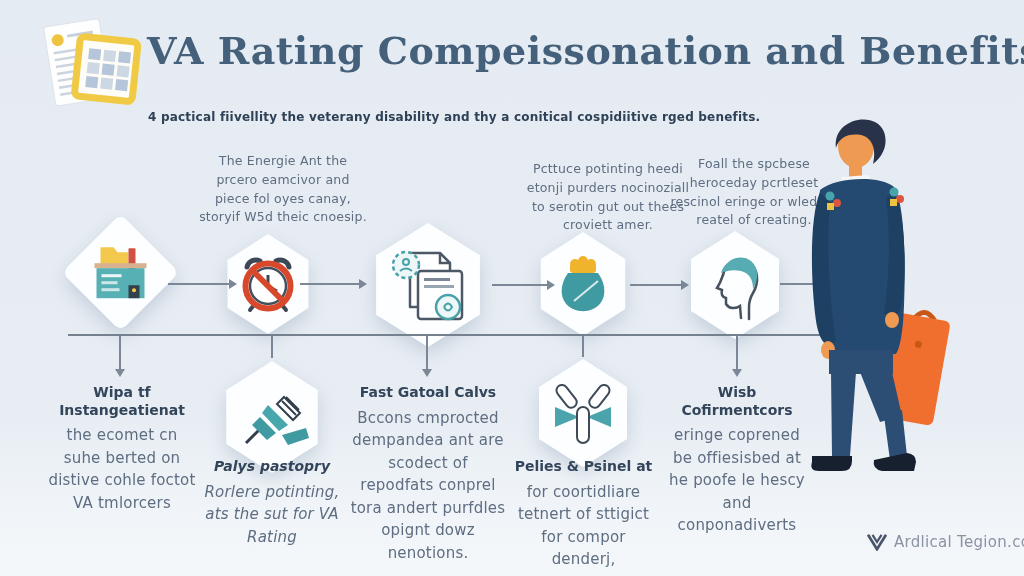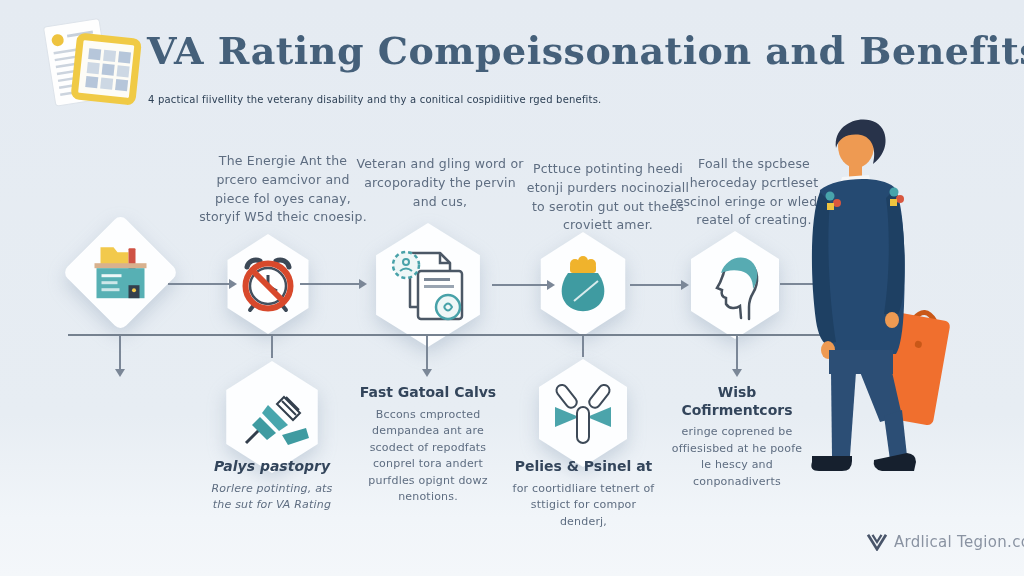--- a/index.html
+++ b/index.html
@@ -7,21 +7,21 @@
     position:relative;width:1024px;height:576px;overflow:hidden;
     background:linear-gradient(180deg,#e5ebf2 0%,#e7edf3 72%,#f1f5f9 90%,#f4f7fa 100%);
     font-family:"DejaVu Sans",sans-serif;
   }
   .title{
     position:absolute;left:147px;top:28px;margin:0;
     font-family:"DejaVu Serif",serif;font-weight:600;font-size:38px;
     color:#45607a;letter-spacing:.5px;white-space:nowrap;
   }
   .subtitle{
-    position:absolute;left:148px;top:94px;font-size:10px;font-weight:normal;
+    position:absolute;left:148px;top:110px;font-size:12px;font-weight:bold;
     color:#2e4156;letter-spacing:.2px;white-space:nowrap;
   }
   .doc-logo{position:absolute;left:30px;top:16px;}
   .cap{
     position:absolute;text-align:center;font-size:12.5px;line-height:1.5;
     color:#5e6d81;letter-spacing:.2px;
   }
   .hexwrap{position:absolute;filter:drop-shadow(0 7px 9px rgba(125,145,170,.32));}
   .hex{
     width:100%;height:100%;background:#fdfeff;
@@ -36,21 +36,21 @@
   .harrow{position:absolute;height:2px;background:#7b8797;}
   .harrow::after{content:'';position:absolute;right:-7px;top:-4px;
     border-left:8px solid #7b8797;border-top:5px solid transparent;border-bottom:5px solid transparent;}
   .timeline{position:absolute;left:68px;top:334px;width:820px;height:2px;background:#75818f;}
   .varrow{position:absolute;width:2px;background:#7b8797;}
   .varrow::after{content:'';position:absolute;bottom:-7px;left:-4px;
     border-top:8px solid #7b8797;border-left:5px solid transparent;border-right:5px solid transparent;}
   .vtick{position:absolute;width:2px;background:#7b8797;}
   .bblock{position:absolute;text-align:center;}
   .bheading{font-weight:bold;font-size:14px;line-height:1.25;color:#33455b;margin-bottom:5px;}
-  .bbody{font-size:11px;line-height:1.5;color:#5e6d81;letter-spacing:.2px;}
+  .bbody{font-size:15px;line-height:1.5;color:#5e6d81;letter-spacing:.2px;}
   .person{position:absolute;left:802px;top:104px;}
   .watermark{position:absolute;left:866px;top:533px;display:flex;align-items:center;gap:6px;}
   .watermark-text{font-size:15px;color:#8a93a2;letter-spacing:.3px;white-space:nowrap;}
 </style>
 </head>
 <body>
 
 <div class="canvas">
 
   <div class="doc-logo">
@@ -79,21 +79,20 @@
         <rect x="72" y="62" width="12" height="11" fill="#cdd8e4"></rect>
         <rect x="87" y="62" width="12" height="11" fill="#b6c6da"></rect>
       </g>
     </svg>
   </div>
 
   <h1 class="title">VA Rating Compeissonation and Benefits</h1>
   <div class="subtitle">4 pactical fiivellity the veterany disability and thy a conitical cospidiitive rged benefits.</div>
 
   <div class="cap" style="left:198px;top:152px;width:170px;">The Energie Ant the prcero eamcivor and piece fol oyes canay, storyif W5d theic cnoesip.</div>
-  <div class="cap" style="left:356px;top:155px;width:168px;">Veteran and gling word or arcoporadity the pervin and cus,</div>
   <div class="cap" style="left:524px;top:160px;width:168px;">Pcttuce potinting heedi etonji purders nocinoziall to serotin gut out thees croviett amer.</div>
   <div class="cap" style="left:670px;top:155px;width:168px;">Foall the spcbese heroceday pcrtleset rescinol eringe or wled be reatel of creating.</div>
 
   <div class="diamondwrap">
     <div class="diamond">
       <svg width="64" height="64" viewBox="0 0 64 64">
         <path d="M12,6 h13 l4,5 h11 v16 h-28 z" fill="#f2c94c"></path>
         <rect x="40" y="7" width="7" height="22" rx="1" fill="#cf5244"></rect>
         <rect x="6" y="22" width="52" height="5" fill="#d8b18e"></rect>
         <rect x="8" y="27" width="48" height="30" fill="#57b0b4"></rect>
@@ -196,20 +195,24 @@
         <polygon points="64,32 40,42 64,52" fill="#4ba4ab"></polygon>
         <g fill="#fff" stroke="#3e4a58" stroke-width="2">
           <rect x="14" y="8" width="11" height="26" rx="5.5" transform="rotate(-38 20 21)"></rect>
           <rect x="47" y="8" width="11" height="26" rx="5.5" transform="rotate(38 52 21)"></rect>
           <rect x="30" y="32" width="12" height="36" rx="6"></rect>
         </g>
       </svg>
     </div>
   </div>
 
+  <div class="bblock" style="left:47px;top:384px;width:150px;">
+    <div class="bheading">Wipa tf Instangeatienat</div>
+    <div class="bbody">the ecomet cn suhe berted on distive cohle foctot VA tmlorcers</div>
+  </div>
   <div class="bblock" style="left:202px;top:458px;width:140px;font-style:italic;">
     <div class="bheading">Palys pastopry</div>
     <div class="bbody">Rorlere potinting, ats the sut for VA Rating</div>
   </div>
   <div class="bblock" style="left:350px;top:384px;width:156px;">
     <div class="bheading">Fast Gatoal Calvs</div>
     <div class="bbody">Bccons cmprocted dempandea ant are scodect of repodfats conprel tora andert purfdles opignt dowz nenotions.</div>
   </div>
   <div class="bblock" style="left:511px;top:458px;width:145px;">
     <div class="bheading">Pelies &amp; Psinel at</div>

